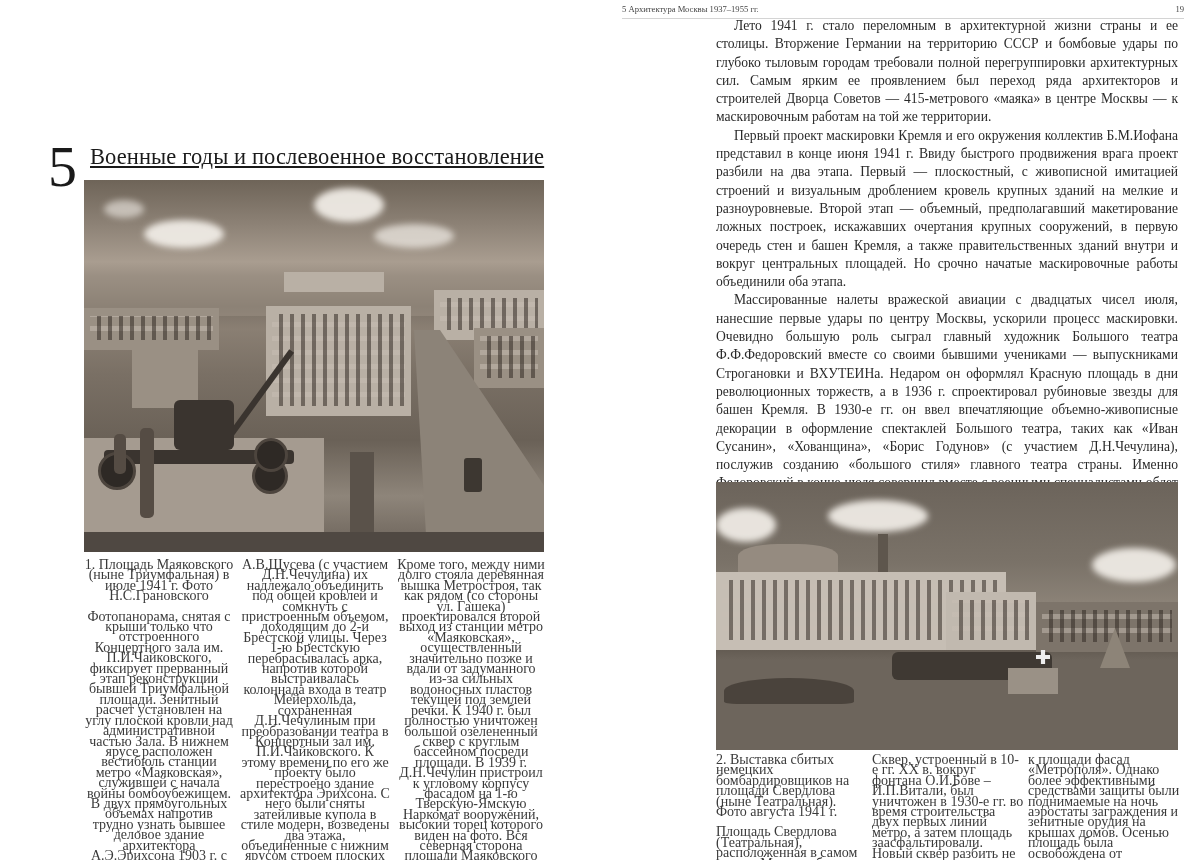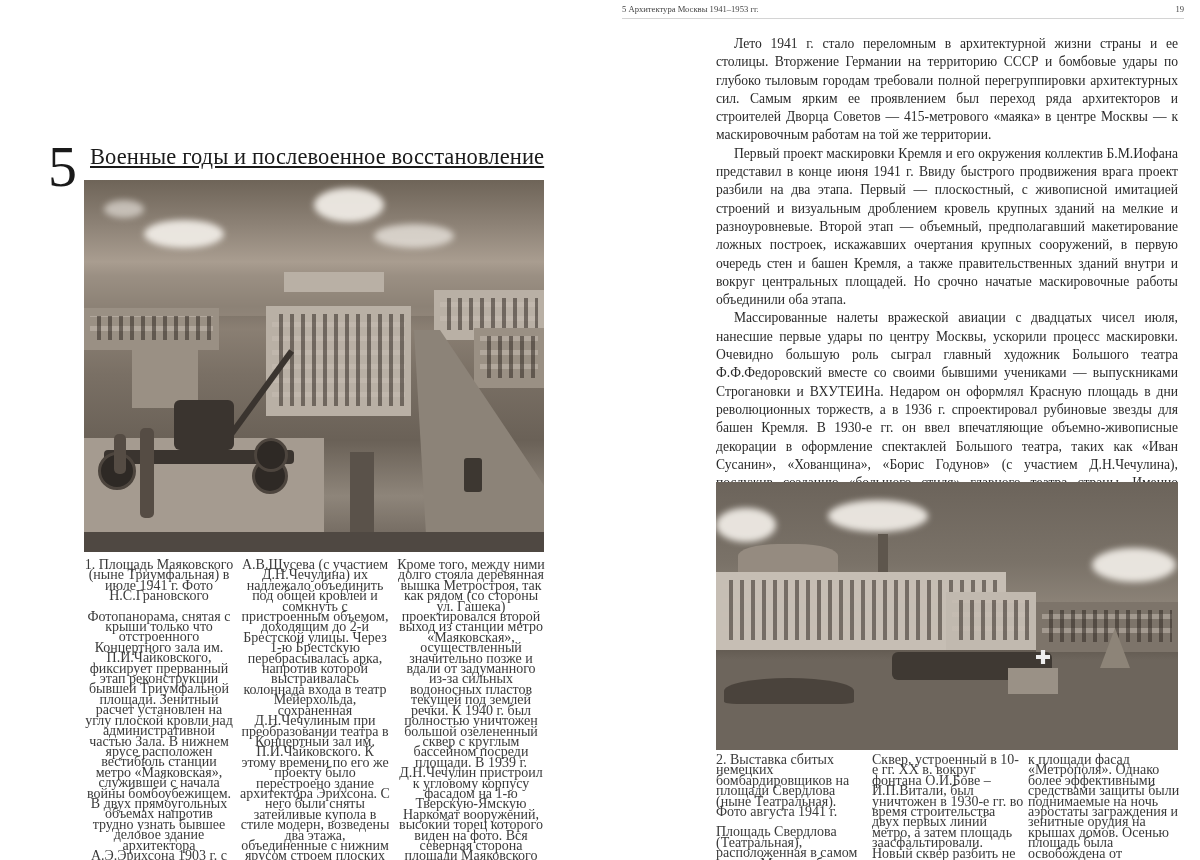--- a/index.html
+++ b/index.html
@@ -50,21 +50,21 @@
   }
   .cap-title { margin:0 0 10px 0; }
 
   
   .running-head {
     position:absolute; left:622px; top:4px; width:562px;
     font-size:8.6px; color:#444; display:flex; justify-content:space-between;
     border-bottom:1.5px solid #d4d4d4; padding-bottom:4px;
   }
   .body-text {
-    position:absolute; left:716px; top:35px; width:462px;
+    position:absolute; left:716px; top:17px; width:462px;
     font-size:13.6px; line-height:18.3px; color:#2a2a2a; text-align:justify;
     hyphens:manual;
   }
   .body-text p { margin:0; text-indent:18px; }
   .caption-cols-r {
     position:absolute; top:755px; left:716px; width:470px;
     display:grid; grid-template-columns:152px 152px 160px; column-gap:4px;
     font-size:14px; line-height:10.4px; color:#3a3a3a;
   }
 </style>
@@ -127,21 +127,21 @@
         <div class="cap-body" style="white-space:pre-line;">Фотопанорама, снятая с крыши только что отстроенного Концертного зала им. П.И.Чайковского, фиксирует прерванный этап реконструкции бывшей Триумфальной площади. Зенитный расчет установлен на углу плоской кровли над административной частью Зала. В нижнем ярусе расположен вестибюль станции метро «Маяковская», служившей с начала войны бомбоубежищем.
 В двух прямоугольных объемах напротив трудно узнать бывшее деловое здание архитектора А.Э.Эрихсона 1903 г. с затейливыми куполами на кровле, а рядом — электротеатр А.Ханжонкова, в прошлом отмеченный асимметричным фасадом с большим витражом в стиле модерн. С 1920-х оба здания принадлежали организации Межрабпом (Международной рабочей помощи), и кинотеатр получил в середине 1930-х фасад в стиле ар деко с перспективным порталом. По проекту 1934 г.</div>
       </div>
       <div class="cap-body">А.В.Щусева (с участием Д.Н.Чечулина) их надлежало объединить под общей кровлей и сомкнуть с пристроенным объемом, доходящим до 2-й Брестской улицы. Через 1-ю Брестскую перебрасывалась арка, напротив которой выстраивалась колоннада входа в театр Мейерхольда, сохраненная Д.Н.Чечулиным при преобразовании театра в Концертный зал им. П.И.Чайковского. К этому времени по его же проекту было перестроено здание архитектора Эрихсона. С него были сняты затейливые купола в стиле модерн, возведены два этажа, объединенные с нижним ярусом строем плоских пилястр. Широкий пояс фриза под горизонтальной кровлей предназначался для многофигурного, огибающего угол барельефа на темы труда международного пролетариата, выполненного в 1936 г. скульптором А.В.Лишевой по эскизам В.И.Мухиной. Он не был установлен, так как здание было передано от упраздненного в 1935 г. Межрабпома управлению Гострудсберкасс, что затормозило процесс реконструкции обоих объемов.</div>
       <div class="cap-body">Кроме того, между ними долго стояла деревянная вышка Метростроя, так как рядом (со стороны ул. Гашека) проектировался второй выход из станции метро «Маяковская», осуществленный значительно позже и вдали от задуманного из-за сильных водоносных пластов текущей под землей речки. К 1940 г. был полностью уничтожен большой озелененный сквер с круглым бассейном посреди площади. В 1939 г. Д.Н.Чечулин пристроил к угловому корпусу фасадом на 1-ю Тверскую-Ямскую Наркомат вооружений, высокий торец которого виден на фото. Вся северная сторона площади Маяковского была переосмыслена в более строгом и единообразном ключе, тем более что на ее западном фланге уже строилось по проекту Д.Н.Чечулина административное здание с гостиницей НКВД (будущий «Пекин»). В эти замыслы вторглась война. Здания по периметру площади удалось защитить от бомб. Лишь одна из них попала в дальний угол замкнутого каре дома на правой (восточной) стороне площади.</div>
     </div>
   </section>
 
   <section>
     <div class="running-head">
-      <span>5  Архитектура Москвы 1941–1953 гг.</span>
+      <span>5  Архитектура Москвы 1937–1955 гг.</span>
       <span>19</span>
     </div>
 
     <div class="body-text">
       <p>Лето 1941 г. стало переломным в архитектурной жизни страны и ее столицы. Вторжение Германии на территорию СССР и бомбовые удары по глубоко тыловым городам требовали полной перегруппировки архитектурных сил. Самым ярким ее проявлением был переход ряда архитекторов и строителей Дворца Советов — 415-метрового «маяка» в центре Москвы — к маскировочным работам на той же территории.</p>
       <p>Первый проект маскировки Кремля и его окружения коллектив Б.М.Иофана представил в конце июня 1941 г. Ввиду быстрого продвижения врага проект разбили на два этапа. Первый — плоскостный, с живописной имитацией строений и визуальным дроблением кровель крупных зданий на мелкие и разноуровневые. Второй этап — объемный, предполагавший макетирование ложных построек, искажавших очертания крупных сооружений, в первую очередь стен и башен Кремля, а также правительственных зданий внутри и вокруг центральных площадей. Но срочно начатые маскировочные работы объединили оба этапа.</p>
       <p>Массированные налеты вражеской авиации с двадцатых чисел июля, нанесшие первые удары по центру Москвы, ускорили процесс маскировки. Очевидно большую роль сыграл главный художник Большого театра Ф.Ф.Федоровский вместе со своими бывшими учениками — выпускниками Строгановки и ВХУТЕИНа. Недаром он оформлял Красную площадь в дни революционных торжеств, а в 1936 г. спроектировал рубиновые звезды для башен Кремля. В 1930-е гг. он ввел впечатляющие объемно-живописные декорации в оформление спектаклей Большого театра, таких как «Иван Сусанин», «Хованщина», «Борис Годунов» (с участием Д.Н.Чечулина), послужив созданию «большого стиля» главного театра страны. Именно Федоровский в конце июля совершил вместе с военными специалистами облет Москвы на разных высотах с целью выявления слабых мест маскировки и наиболее уязвимых объектов бомбометания. Были тотчас сделаны выводы о необходимости ликвидации или дробления ложными улицами и постройками зеленого обрамления Кремля, а также скверов в центре Москвы. Труднее было скрыть водную поверхность Москвы-реки и Водоотводного канала, обрамлявших</p>
     </div>
 
     <div class="photo photo2">

